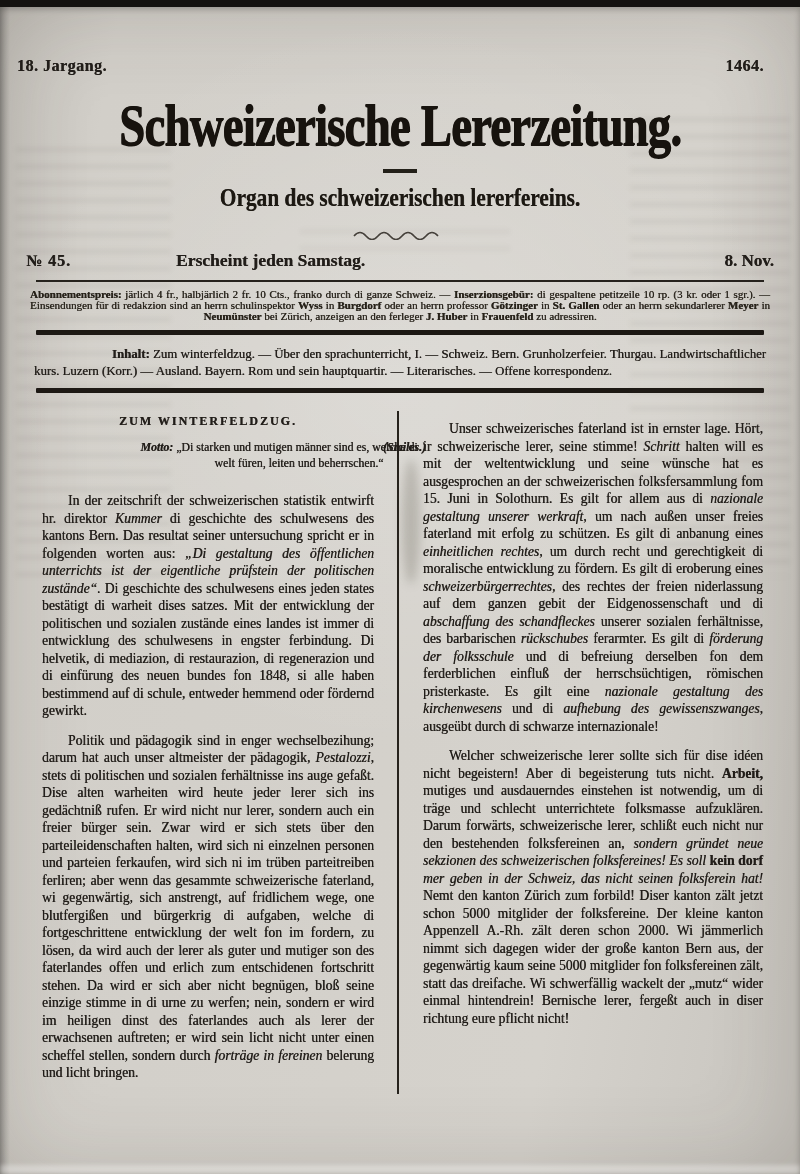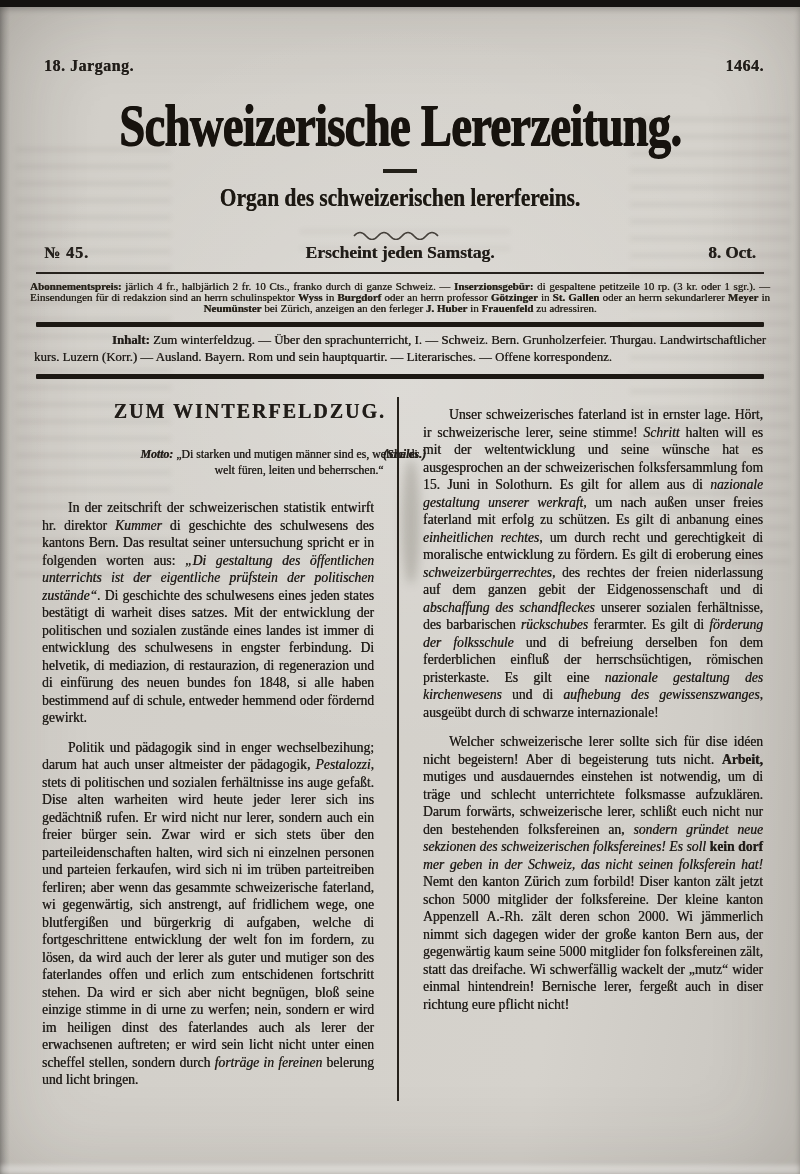--- a/index.html
+++ b/index.html
@@ -24,55 +24,55 @@
   .bleed.b1 { left: 16px;  top: 140px; width: 155px; height: 430px; }
   .bleed.b2 { right: 10px; top: 110px; width: 160px; height: 460px; }
   .bleed.b3 { left: 300px; top: 222px; width: 210px; height: 26px; opacity: .4; }
   .stain { position: absolute; left: 402px; top: 452px; width: 18px; height: 125px;
     background: rgba(70,62,52,0.22); border-radius: 50%; filter: blur(5px); }
   .edge-left { position: absolute; left: 0; top: 0; width: 10px; height: 100%;
     background: linear-gradient(90deg, rgba(0,0,0,0.22), rgba(0,0,0,0)); }
   .edge-bottom { position: absolute; left: 0; bottom: 0; width: 100%; height: 9px;
     background: rgba(255,255,255,0.33); filter: blur(2px); }
 
-  .top-row { display: flex; justify-content: space-between; padding: 50px 36px 0 44px;
+  .top-row { display: flex; justify-content: space-between; padding: 50px 36px 0 17px;
     font-weight: bold; font-size: 16px; letter-spacing: 0.5px; }
 
   .masthead-title { margin-top: 16px; text-align: center; white-space: nowrap;
     font-weight: bold; font-size: 60px; letter-spacing: -1px; color: #17130e;
     transform: scaleX(0.78); transform-origin: 50% 50%;
     text-shadow: 1.1px 0 0 #17130e, 0 0.6px 0 #17130e; }
   .title-dash { width: 34px; height: 4px; background: #232019; margin: 9px auto 0; }
   .masthead-subtitle { margin-top: 10px; text-align: center; white-space: nowrap;
     font-weight: bold; font-size: 26px; color: #1c1812;
     transform: scaleX(0.82); transform-origin: 50% 50%; }
 
   .ornament { text-align: center; margin-top: 13px; height: 12px; }
 
-  .issue-row { display: flex; align-items: baseline; padding: 0 44px; margin-top: 4px; }
+  .issue-row { display: flex; align-items: baseline; padding: 0 26px; margin-top: 12px; }
   .issue-no { width: 150px; font-weight: bold; font-size: 16px; letter-spacing: 1px; }
-  .frequency { flex: 1; text-align: center; font-weight: bold; font-size: 17.5px; }
+  .frequency { flex: 1; font-weight: bold; font-size: 17.5px; }
   .issue-date { width: 150px; text-align: right; font-weight: bold; font-size: 17px; }
 
   .rule-thin  { height: 2px; background: #26221d; margin: 9px 36px 0; }
   .rule-thick { height: 5px; background: #1c1813; margin: 9px 36px 0; border-radius: 1px; }
 
   .imprint { margin: 7px 30px 0; font-size: 11px; line-height: 10.8px;
     text-align: justify; text-align-last: center; color: #272219; }
 
-  .contents { margin: 5px 34px 0; font-size: 12.8px; line-height: 16.5px;
+  .contents { margin: 11px 34px 0; font-size: 12.8px; line-height: 16.5px;
     text-align: justify; text-align-last: left; text-indent: 78px; }
 
   .columns { display: flex; align-items: stretch; margin: 15px 25px 0 30px; }
   .col-left { width: 356px; }
   .col-divider { width: 2px; background: #26221c; margin: 3px 12px 0 11px; }
   .col-right { flex: 1; }
 
-  .article-title { text-align: right; font-weight: bold; font-size: 20px;
-    letter-spacing: 2px; margin: 6px 0 24px; }
+  .article-title { text-align: center; font-weight: bold; font-size: 12px;
+    letter-spacing: 2px; margin: 6px 0 11px; }
 
   .motto { position: relative; margin: 0 0 21px 102px; width: 254px;
     font-size: 11.8px; line-height: 15.4px; padding-left: 40px; text-indent: -40px;
     text-align: center; }
   .motto-attr { position: absolute; right: 0; bottom: 16px; font-style: italic;
     font-weight: bold; text-indent: 0; }
 
   .body-par { margin: 12px; font-size: 13.6px; line-height: 17.5px;
     text-align: justify; text-indent: 26px; color: #201c18; }
 
@@ -103,21 +103,21 @@
 
     <div class="ornament">
       <svg width="96" height="10" viewBox="0 0 96 10" aria-hidden="true">
         <path d="M2 6 q6 -7 12 0 t12 0 t12 0 t12 0 t12 0 t12 0 t12 0" fill="none" stroke="#45403a" stroke-width="1.6"></path>
       </svg>
     </div>
 
     <div class="issue-row">
       <span class="issue-no">№ 45.</span>
       <span class="frequency">Erscheint jeden Samstag.</span>
-      <span class="issue-date">8. Oct.</span>
+      <span class="issue-date">8. Nov.</span>
     </div>
 
     <div class="rule-thin"></div>
 
     <p class="imprint"><span class="bd">Abonnementspreis:</span><span> järlich 4 fr., halbjärlich 2 fr. 10 Cts., franko durch di ganze Schweiz. — </span><span class="bd">Inserzionsgebür:</span><span> di gespaltene petitzeile 10 rp. (3 kr. oder 1 sgr.). — Einsendungen für di redakzion sind an herrn schulinspektor </span><span class="bd">Wyss</span><span> in </span><span class="bd">Burgdorf</span><span> oder an herrn professor </span><span class="bd">Götzinger</span><span> in </span><span class="bd">St. Gallen</span><span> oder an herrn sekundarlerer </span><span class="bd">Meyer</span><span> in </span><span class="bd">Neumünster</span><span> bei Zürich, anzeigen an den ferleger </span><span class="bd">J. Huber</span><span> in </span><span class="bd">Frauenfeld</span><span> zu adressiren.</span></p>
 
     <div class="rule-thick"></div>
 
     <p class="contents"><span class="bd">Inhalt:</span><span> Zum winterfeldzug. — Über den sprachunterricht, I. — Schweiz. Bern. Grunholzerfeier. Thurgau. Landwirtschaftlicher kurs. Luzern (Korr.) — Ausland. Bayern. Rom und sein hauptquartir. — Literarisches. — Offene korrespondenz.</span></p>
 

